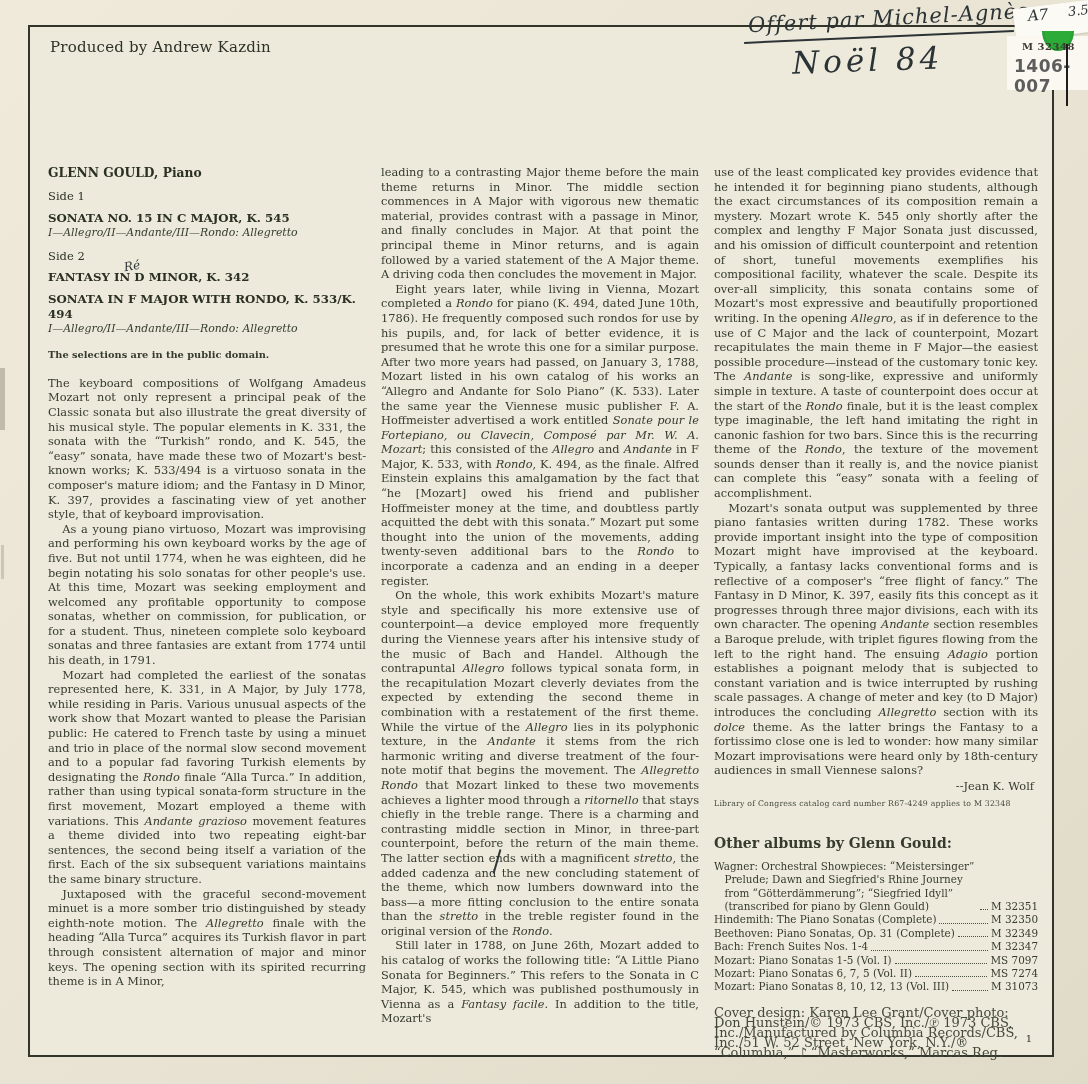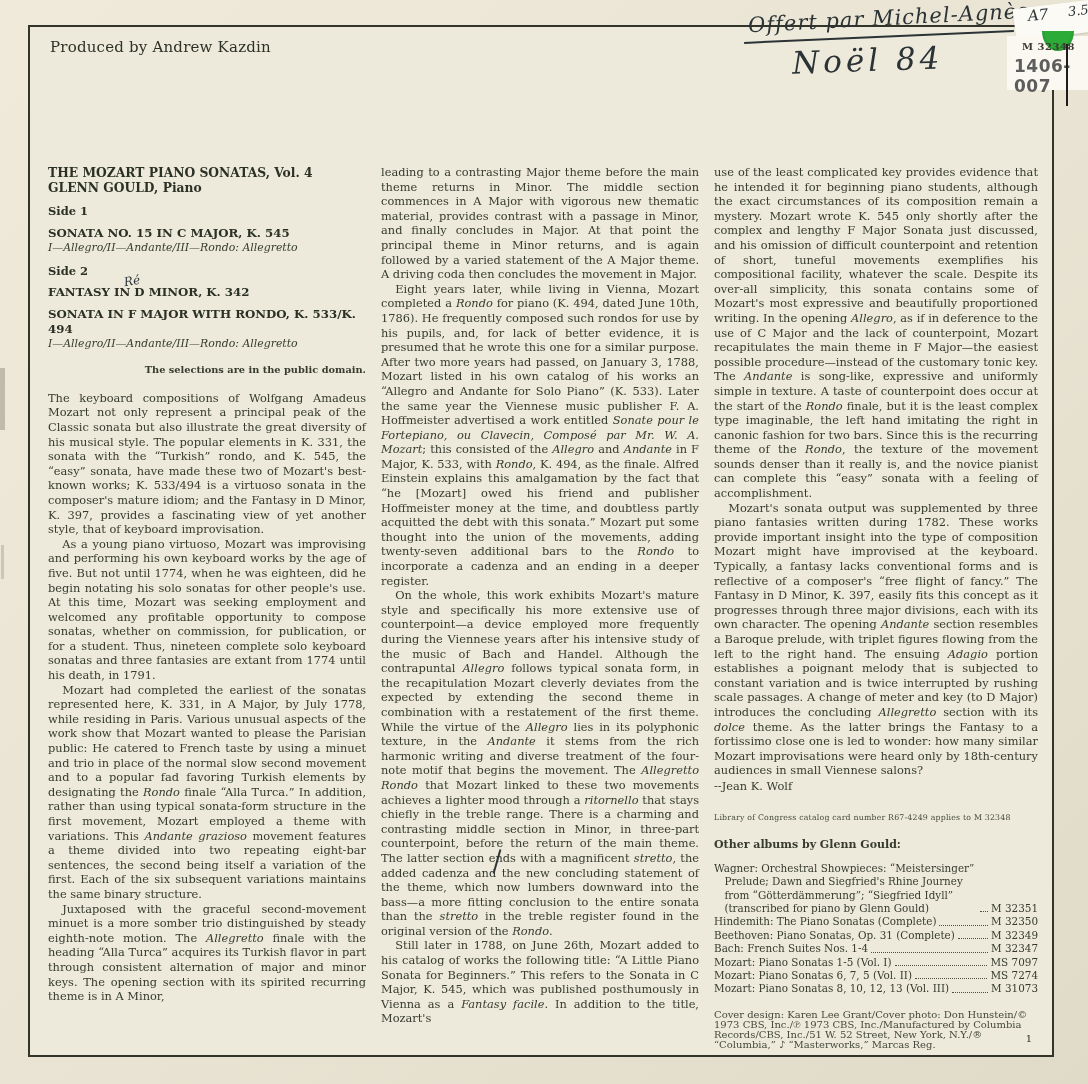--- a/index.html
+++ b/index.html
@@ -11,38 +11,38 @@
          border:2px solid #33352b;background:#edeadb;}
   .produced{position:absolute;left:20px;top:11px;font-size:15px;color:#2d3126;
             letter-spacing:.2px;text-align:right;}
   .columns{position:absolute;left:18px;top:138px;display:flex;gap:15px;color:#363b2e;}
   .col{width:318px;font-size:11.4px;line-height:14.6px;text-align:justify;}
   .col-3{width:324px;}
   .para{margin:0;}
   .para + .para{text-indent:1.25em;}
   
   .list-title{font-weight:bold;font-size:12.3px;line-height:15px;color:#2b3024;}
-  .side-label{font-weight:bold;font-size:11.5px;margin-top:9px;color:#2b3024;}
+  .side-label{font-weight:normal;font-size:11.5px;margin-top:9px;color:#2b3024;}
   .track{position:relative;margin-top:7px;}
   .track-title{font-weight:bold;font-size:11.8px;line-height:15px;color:#2b3024;text-align:left;}
   .movements{font-style:italic;font-size:10.9px;line-height:14px;text-align:left;}
-  .pub-domain{font-weight:bold;font-size:9.8px;margin:12px 0 13px;text-align:right;}
+  .pub-domain{font-weight:bold;font-size:9.8px;margin:12px 0 13px;text-align:left;}
   .hand-re{position:absolute;left:76px;top:-11px;font-size:12px;font-style:italic;
            color:#4547a5;transform:rotate(-10deg);}
-  .byline{text-align:left;padding-right:4px;margin-top:1px;}
+  .byline{text-align:right;padding-right:4px;margin-top:1px;}
   
   .engineering{margin-top:15px;font-size:10.6px;text-align:left;}
-  .loc{font-size:7.8px;letter-spacing:.2px;margin-top:17px;text-align:left;color:#464b3c;}
-  .albums-heading{font-weight:bold;font-size:11px;margin-top:13px;text-align:left;}
+  .loc{font-size:7.8px;letter-spacing:.2px;margin-top:3px;text-align:left;color:#464b3c;}
+  .albums-heading{font-weight:bold;font-size:14px;margin-top:25px;text-align:left;}
   .albums{margin-top:9px;font-size:10.4px;line-height:13.4px;}
   .album-row{display:flex;align-items:flex-end;}
   .album-title{flex:0 1 auto;text-align:left;padding-left:1em;text-indent:-1em;}
   .album-leader{flex:1 1 8px;min-width:8px;border-bottom:1.5px dotted #4a4f40;margin:0 3px 3px;}
   .album-catno{white-space:nowrap;}
-  .fine-print{margin-top:14px;font-size:10px;line-height:10px;color:#45493c;text-align:left;}
+  .fine-print{margin-top:14px;font-size:13px;line-height:10px;color:#45493c;text-align:left;}
   .page-num{position:absolute;right:20px;bottom:11px;font-size:10px;color:#2d3126;}
   
   .hand{font-style:italic;color:#2b3336;}
   .dedication{position:absolute;left:748px;top:6px;font-size:21px;transform:rotate(-3deg);
               white-space:nowrap;letter-spacing:1px;}
   .ded-underline{position:absolute;left:744px;top:36px;width:270px;height:2px;
                  background:#2b3336;transform:rotate(-2.5deg);}
   .noel{position:absolute;left:792px;top:42px;font-size:31px;transform:rotate(-2deg);
         letter-spacing:4px;}
   .sticker-top{position:absolute;left:1012px;top:0px;width:76px;height:32px;
@@ -76,21 +76,20 @@
 
   <div class="edge-mark-1"></div>
   <div class="edge-mark-2"></div>
 
   <div class="frame">
     <div class="produced">Produced by Andrew Kazdin</div>
 
     <div class="columns">
 
       <div class="col">
-        <div class="list-title">THE MOZART PIANO SONATAS, Vol. 4</div>
         <div class="list-title">GLENN GOULD, Piano</div>
 
         <div class="side-label">Side 1</div>
         <div class="track">
           <div class="track-title">SONATA NO. 15 IN C MAJOR, K. 545</div>
           <div class="movements">I—Allegro/II—Andante/III—Rondo: Allegretto</div>
         </div>
 
         <div class="side-label">Side 2</div>
         <div class="track">

